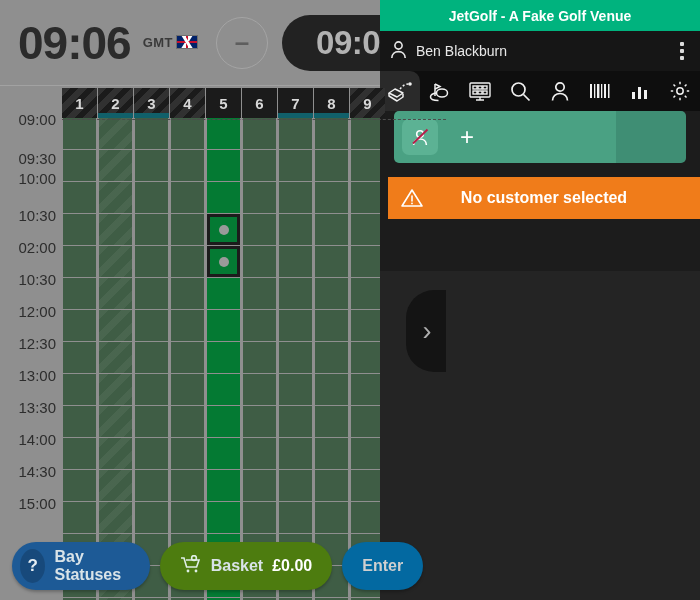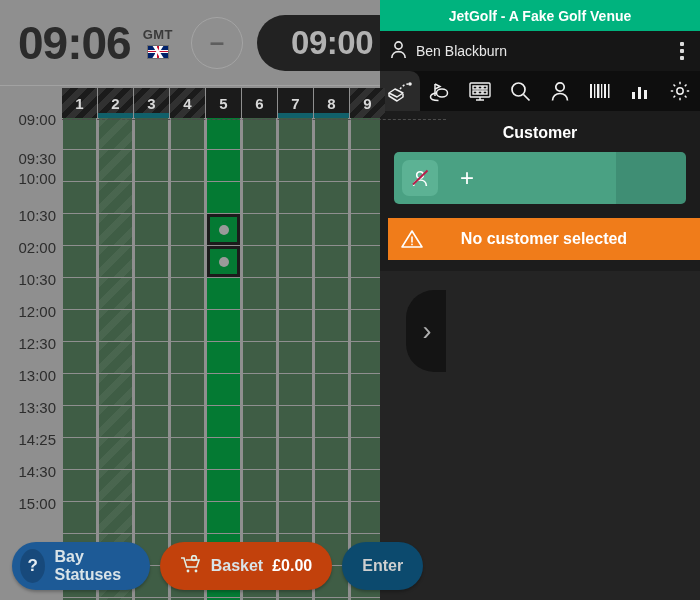--- a/index.html
+++ b/index.html
@@ -23,22 +23,22 @@
     position: relative; height: 86px;
     border-bottom: 1px solid #a2a2a2;
     display: flex; align-items: center;
   }
   .clock-time {
     font-size: 46px; font-weight: bold; color: #2b2b2b;
     letter-spacing: -1px; margin-left: 18px;
     line-height: 1;
   }
   .tz-block {
-    margin-left: 12px; display: flex; flex-direction: column;
-    align-items: center; gap: 3px;
+    margin-left: 12px; display: flex; flex-direction: row;
+    align-items: flex-start; gap: 3px;
   }
   .tz-label { font-size: 13px; font-weight: bold; color: #3a3a3a; letter-spacing: .5px; }
   .flag-uk {
     width: 22px; height: 14px; position: relative;
     background: #012169; overflow: hidden; border: 1px solid #6f6f6f;
   }
   .flag-uk::before, .flag-uk::after {
     content: ""; position: absolute; left: 50%; top: -40%;
     width: 3px; height: 180%; background: #fff; transform-origin: center;
   }
@@ -123,22 +123,22 @@
     position: absolute; left: 0; bottom: 0; width: 380px; height: 68px;
     display: flex; align-items: center; gap: 10px; padding-left: 12px;
     z-index: 7;
   }
   .pill-btn {
     height: 48px; border-radius: 24px; display: flex; align-items: center;
     gap: 9px; padding: 0 20px; color: #d9e3e8; font-size: 16px; font-weight: bold;
     box-shadow: 0 2px 3px rgba(0,0,0,.25);
   }
   .pill-btn.bay { background: #1d5a96; padding-left: 8px; }
-  .pill-btn.basket { background: #c2410c; }
-  .pill-btn.enter { background: #0c4a6e; color: #cfcfcf; }
+  .pill-btn.basket { background: #4d7c0f; }
+  .pill-btn.enter { background: #0369a1; color: #cfcfcf; }
   .qmark {
     width: 34px; height: 34px; border-radius: 50%; background: rgba(0,0,0,.18);
     display: flex; align-items: center; justify-content: center;
     color: #e6edf2; font-size: 17px; font-weight: bold;
   }
   .amt { font-weight: bold; color: #ffffff; }
 
   
   .right-pane {
     position: absolute; right: 0; top: 0; width: 320px; height: 600px;
@@ -222,21 +222,21 @@
           <div class="time-tick" style="top: 33px;">09:00</div>
           <div class="time-tick" style="top: 72px; text-align: right;">09:30</div>
           <div class="time-tick" style="top: 92px;">10:00</div>
           <div class="time-tick" style="top: 129px;">10:30</div>
           <div class="time-tick" style="top: 161px;">02:00</div>
           <div class="time-tick" style="top: 193px;">10:30</div>
           <div class="time-tick" style="top: 225px; text-align: right;">12:00</div>
           <div class="time-tick" style="top: 257px;">12:30</div>
           <div class="time-tick" style="top: 289px;">13:00</div>
           <div class="time-tick" style="top: 321px;">13:30</div>
-          <div class="time-tick" style="top: 353px;">14:25</div>
+          <div class="time-tick" style="top: 353px;">14:00</div>
           <div class="time-tick" style="top: 385px;">14:30</div>
           <div class="time-tick" style="top: 417px;">15:00</div>
         </div>
       <div class="cols-area">
         <div class="hdr-row">
             <div class="col-hdr striped">1</div>
             <div class="col-hdr striped teal">2</div>
             <div class="col-hdr striped teal">3</div>
             <div class="col-hdr striped">4</div>
             <div class="col-hdr">5</div>
@@ -524,21 +524,20 @@
       </div>
       <div class="tab">
         <svg width="22" height="22" viewBox="0 0 22 22" fill="none" stroke="#f0f0f0" stroke-width="1.5">
           <circle cx="11" cy="11" r="3.2"></circle>
           <path d="M11 1.8v2.4M11 17.8v2.4M1.8 11h2.4M17.8 11h2.4M4.5 4.5l1.7 1.7M15.8 15.8l1.7 1.7M17.5 4.5l-1.7 1.7M6.2 15.8l-1.7 1.7"></path>
         </svg>
       </div>
     </div>
 
     <div class="panel-body">
-      <div class="section-title">Customer</div>
 
       <div class="add-cust">
         <div class="cust-icon-box">
           <svg width="22" height="22" viewBox="0 0 22 22" fill="none">
             <circle cx="11" cy="8" r="3.3" stroke="#ffffff" stroke-width="1.6"></circle>
             <path d="M4.6 19c0-3.7 2.9-6 6.4-6s6.4 2.3 6.4 6" stroke="#ffffff" stroke-width="1.6"></path>
             <path d="M4 17.5L18.5 3.5" stroke="#b51f4a" stroke-width="1.9"></path>
           </svg>
         </div>
         <div class="plus">+</div>

